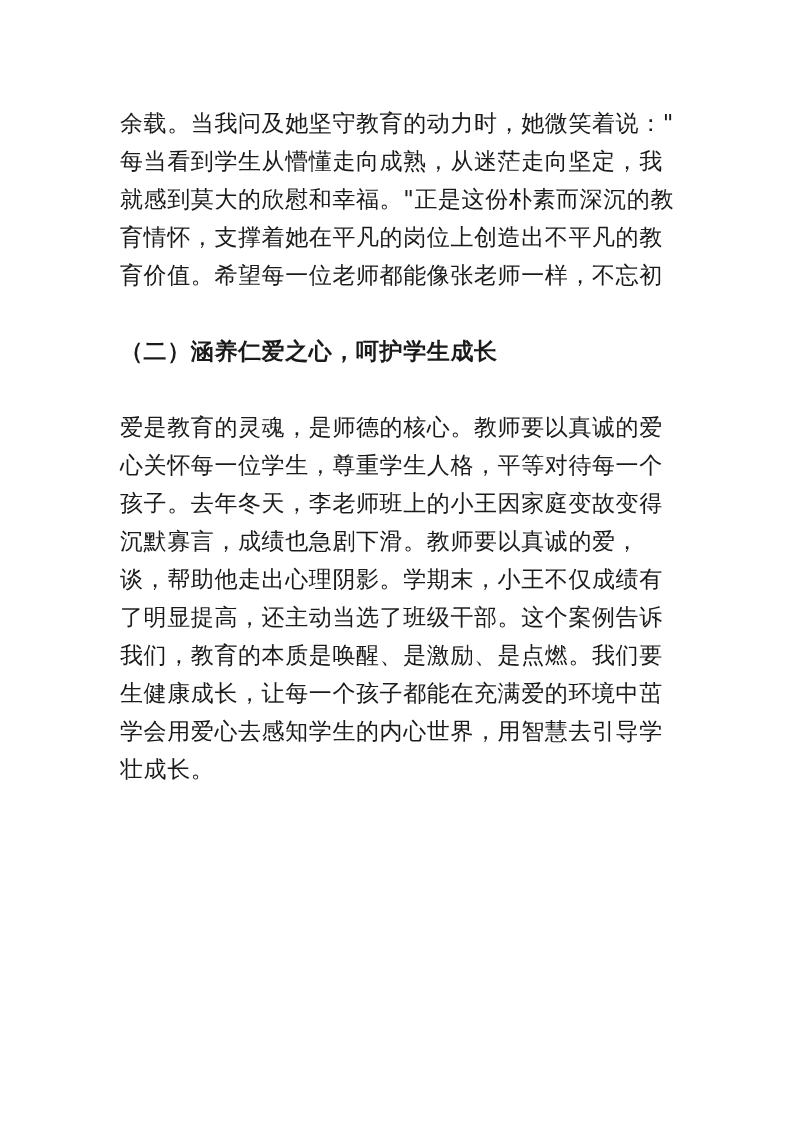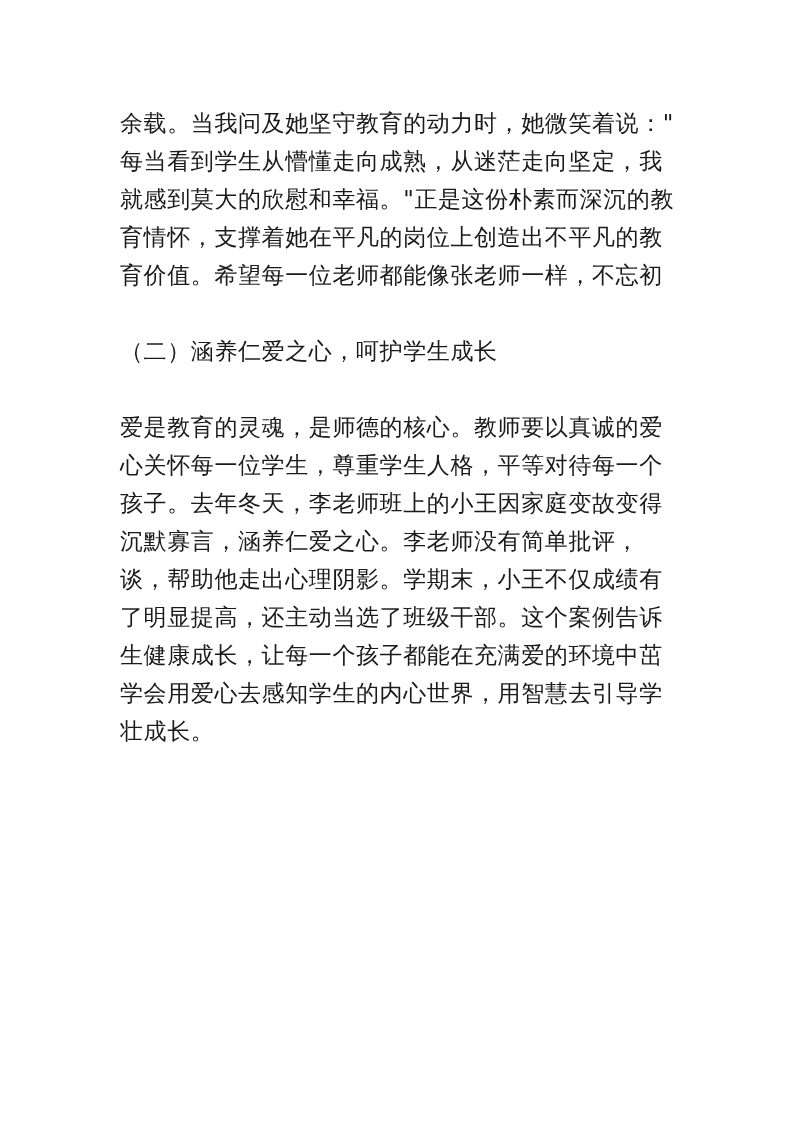--- a/index.html
+++ b/index.html
@@ -13,21 +13,21 @@
     font-size: 23px;
     color: #1a1a1a;
   }
   .line {
     height: 38px;
     line-height: 38px;
     white-space: nowrap;
     letter-spacing: 0.6px;
   }
   .gap { height: 38px; }
-  .heading { letter-spacing: 0.6px; }
+  .heading { letter-spacing: 0.6px; font-weight: bold; }
 </style>
 </head>
 <body>
 
 <div class="page">
   <div>
     <div class="line">余载。当我问及她坚守教育的动力时，她微笑着说："</div>
     <div class="line">每当看到学生从懵懂走向成熟，从迷茫走向坚定，我</div>
     <div class="line">就感到莫大的欣慰和幸福。"正是这份朴素而深沉的教</div>
     <div class="line">育情怀，支撑着她在平凡的岗位上创造出不平凡的教</div>
@@ -37,20 +37,21 @@
   <div class="gap"></div>
 
   <div class="line heading">（二）涵养仁爱之心，呵护学生成长</div>
 
   <div class="gap"></div>
 
   <div>
     <div class="line">爱是教育的灵魂，是师德的核心。教师要以真诚的爱</div>
     <div class="line">心关怀每一位学生，尊重学生人格，平等对待每一个</div>
     <div class="line">孩子。去年冬天，李老师班上的小王因家庭变故变得</div>
-    <div class="line">沉默寡言，涵养仁爱之心。李老师没有简单批评，</div>
+    <div class="line">沉默寡言，成绩也急剧下滑。教师要以真诚的爱，</div>
     <div class="line">谈，帮助他走出心理阴影。学期末，小王不仅成绩有</div>
     <div class="line">了明显提高，还主动当选了班级干部。这个案例告诉</div>
+    <div class="line">我们，教育的本质是唤醒、是激励、是点燃。我们要</div>
     <div class="line">生健康成长，让每一个孩子都能在充满爱的环境中茁</div>
     <div class="line">学会用爱心去感知学生的内心世界，用智慧去引导学</div>
     <div class="line">壮成长。</div>
   </div>
 </div>
 
 </body></html>

